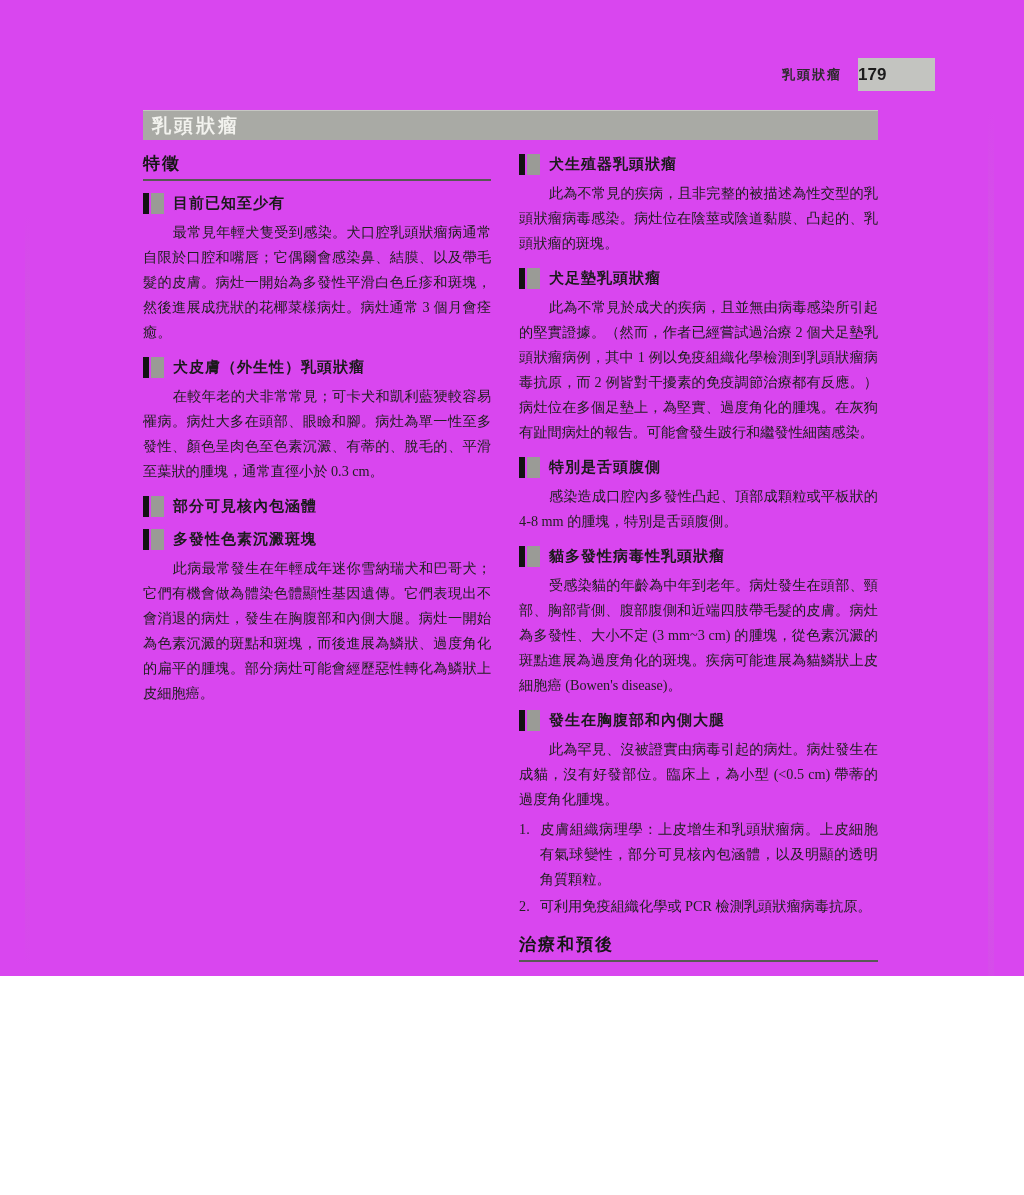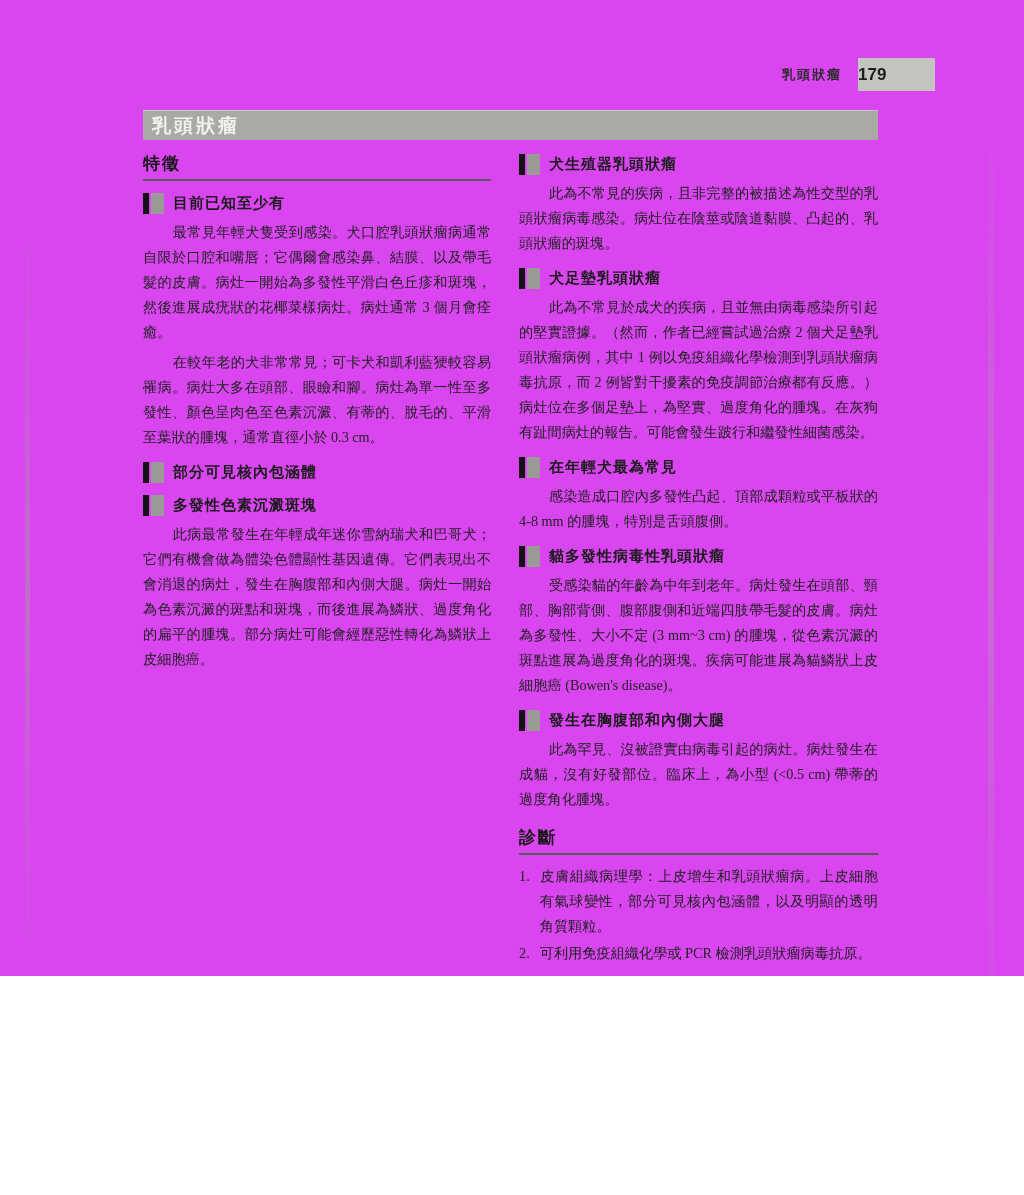--- a/index.html
+++ b/index.html
@@ -64,20 +64,27 @@
 
       <div class="h2">
         <span class="marker">
             <span class="m-black"></span>
             <span class="m-gray"></span>
           </span>
         <span class="h2-text">目前已知至少有</span>
       </div>
       <p class="para">最常見年輕犬隻受到感染。犬口腔乳頭狀瘤病通常自限於口腔和嘴唇；它偶爾會感染鼻、結膜、以及帶毛髮的皮膚。病灶一開始為多發性平滑白色丘疹和斑塊，然後進展成疣狀的花椰菜樣病灶。病灶通常 3 個月會痊癒。</p>
 
+      <div class="h2">
+        <span class="marker">
+            <span class="m-black"></span>
+            <span class="m-gray"></span>
+          </span>
+        <span class="h2-text">犬皮膚（外生性）乳頭狀瘤</span>
+      </div>
       <p class="para">在較年老的犬非常常見；可卡犬和凱利藍㹴較容易罹病。病灶大多在頭部、眼瞼和腳。病灶為單一性至多發性、顏色呈肉色至色素沉澱、有蒂的、脫毛的、平滑至葉狀的腫塊，通常直徑小於 0.3 cm。</p>
 
       <div class="h2">
         <span class="marker">
             <span class="m-black"></span>
             <span class="m-gray"></span>
           </span>
         <span class="h2-text">部分可見核內包涵體</span>
       </div>
 
@@ -108,21 +115,21 @@
           </span>
         <span class="h2-text">犬足墊乳頭狀瘤</span>
       </div>
       <p class="para">此為不常見於成犬的疾病，且並無由病毒感染所引起的堅實證據。（然而，作者已經嘗試過治療 2 個犬足墊乳頭狀瘤病例，其中 1 例以免疫組織化學檢測到乳頭狀瘤病毒抗原，而 2 例皆對干擾素的免疫調節治療都有反應。）病灶位在多個足墊上，為堅實、過度角化的腫塊。在灰狗有趾間病灶的報告。可能會發生跛行和繼發性細菌感染。</p>
 
       <div class="h2">
         <span class="marker">
             <span class="m-black"></span>
             <span class="m-gray"></span>
           </span>
-        <span class="h2-text">在年輕犬最為常見</span>
+        <span class="h2-text">特別是舌頭腹側</span>
       </div>
       <p class="para">感染造成口腔內多發性凸起、頂部成顆粒或平板狀的 4-8 mm 的腫塊，特別是舌頭腹側。</p>
 
       <div class="h2">
         <span class="marker">
             <span class="m-black"></span>
             <span class="m-gray"></span>
           </span>
         <span class="h2-text">貓多發性病毒性乳頭狀瘤</span>
       </div>
@@ -130,21 +137,20 @@
 
       <div class="h2">
         <span class="marker">
             <span class="m-black"></span>
             <span class="m-gray"></span>
           </span>
         <span class="h2-text">發生在胸腹部和內側大腿</span>
       </div>
       <p class="para">此為罕見、沒被證實由病毒引起的病灶。病灶發生在成貓，沒有好發部位。臨床上，為小型 (&lt;0.5 cm) 帶蒂的過度角化腫塊。</p>
 
-      <div class="h1">診斷</div>
       <div class="li">
         <span class="li-num">1.</span><span>皮膚組織病理學：上皮增生和乳頭狀瘤病。上皮細胞有氣球變性，部分可見核內包涵體，以及明顯的透明角質顆粒。</span>
       </div>
       <div class="li">
         <span class="li-num">2.</span><span>可利用免疫組織化學或 PCR 檢測乳頭狀瘤病毒抗原。</span>
       </div>
 
       <div class="h1">治療和預後</div>
       <div class="li">
         <span class="li-num">1.</span><span>大部分乳頭狀瘤病毒感染會在宿主的細胞免疫反應建立的同時逐漸消退。</span>

